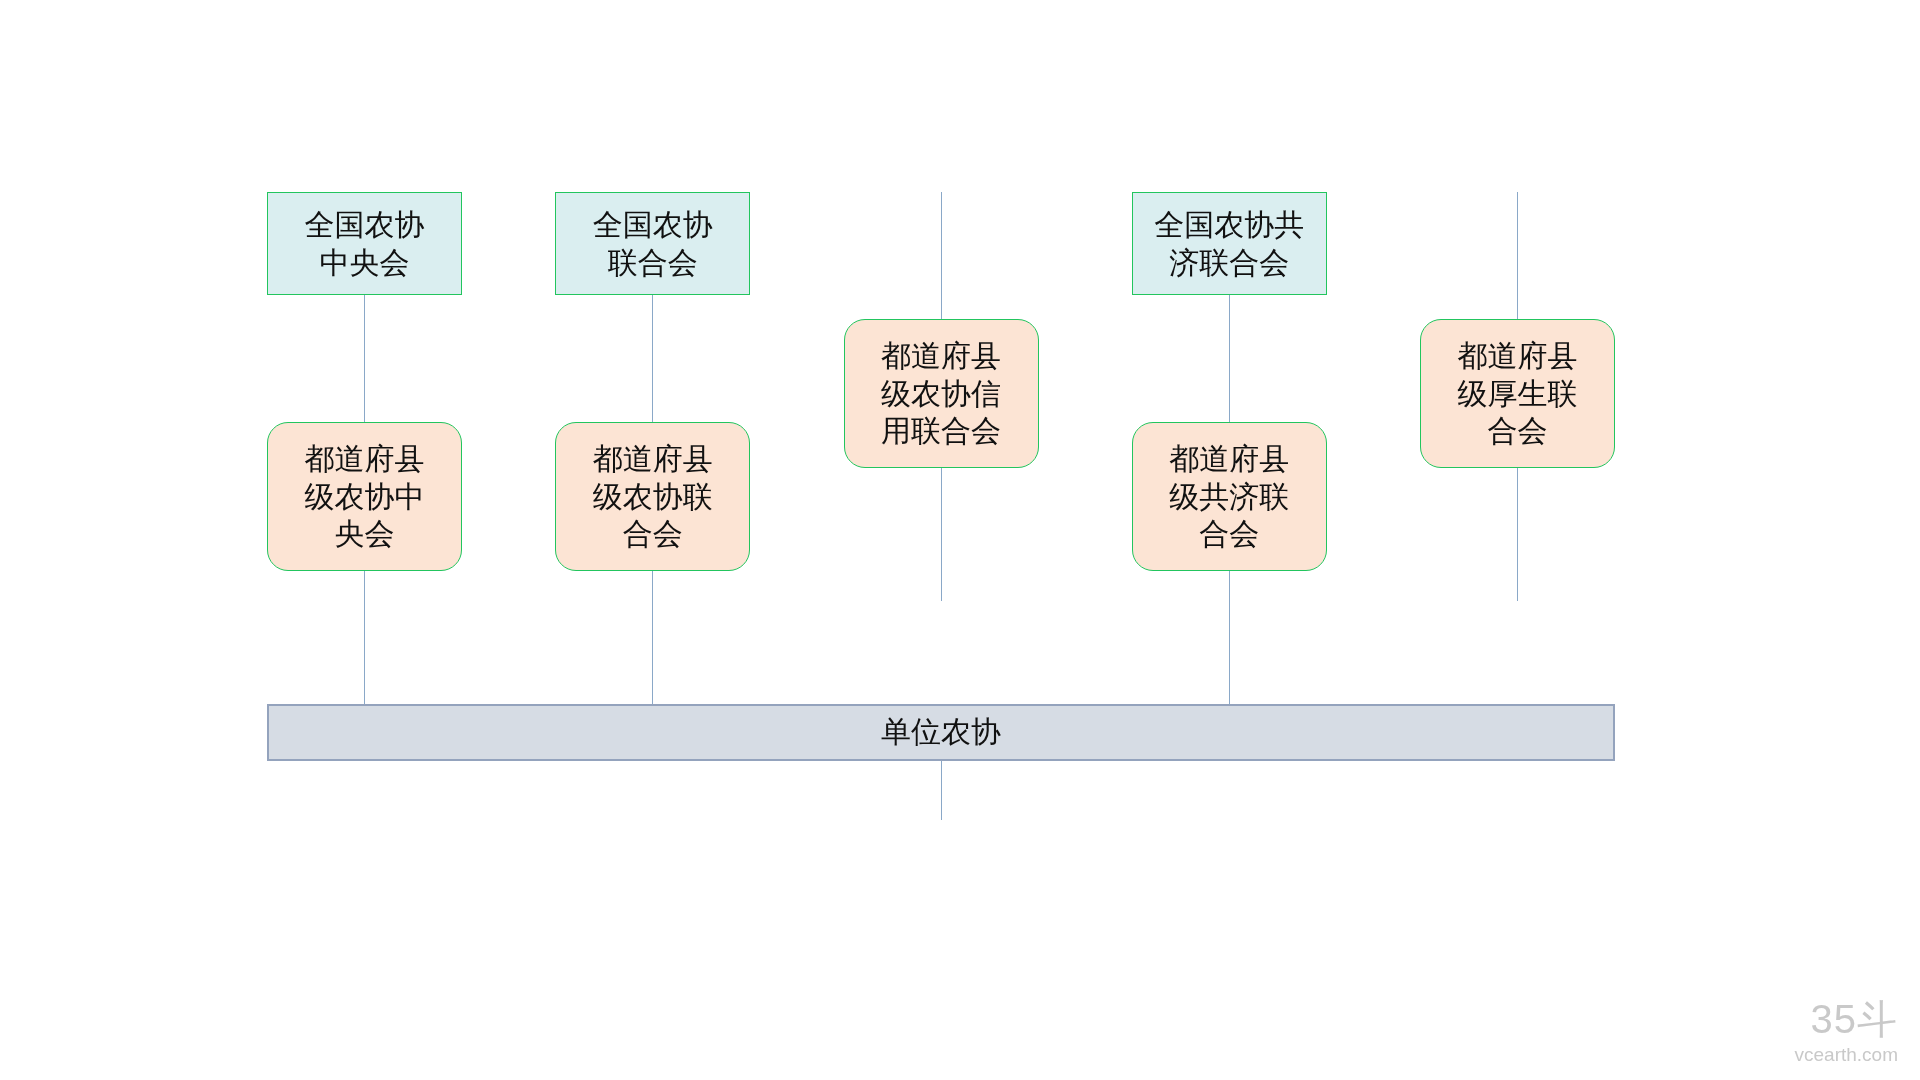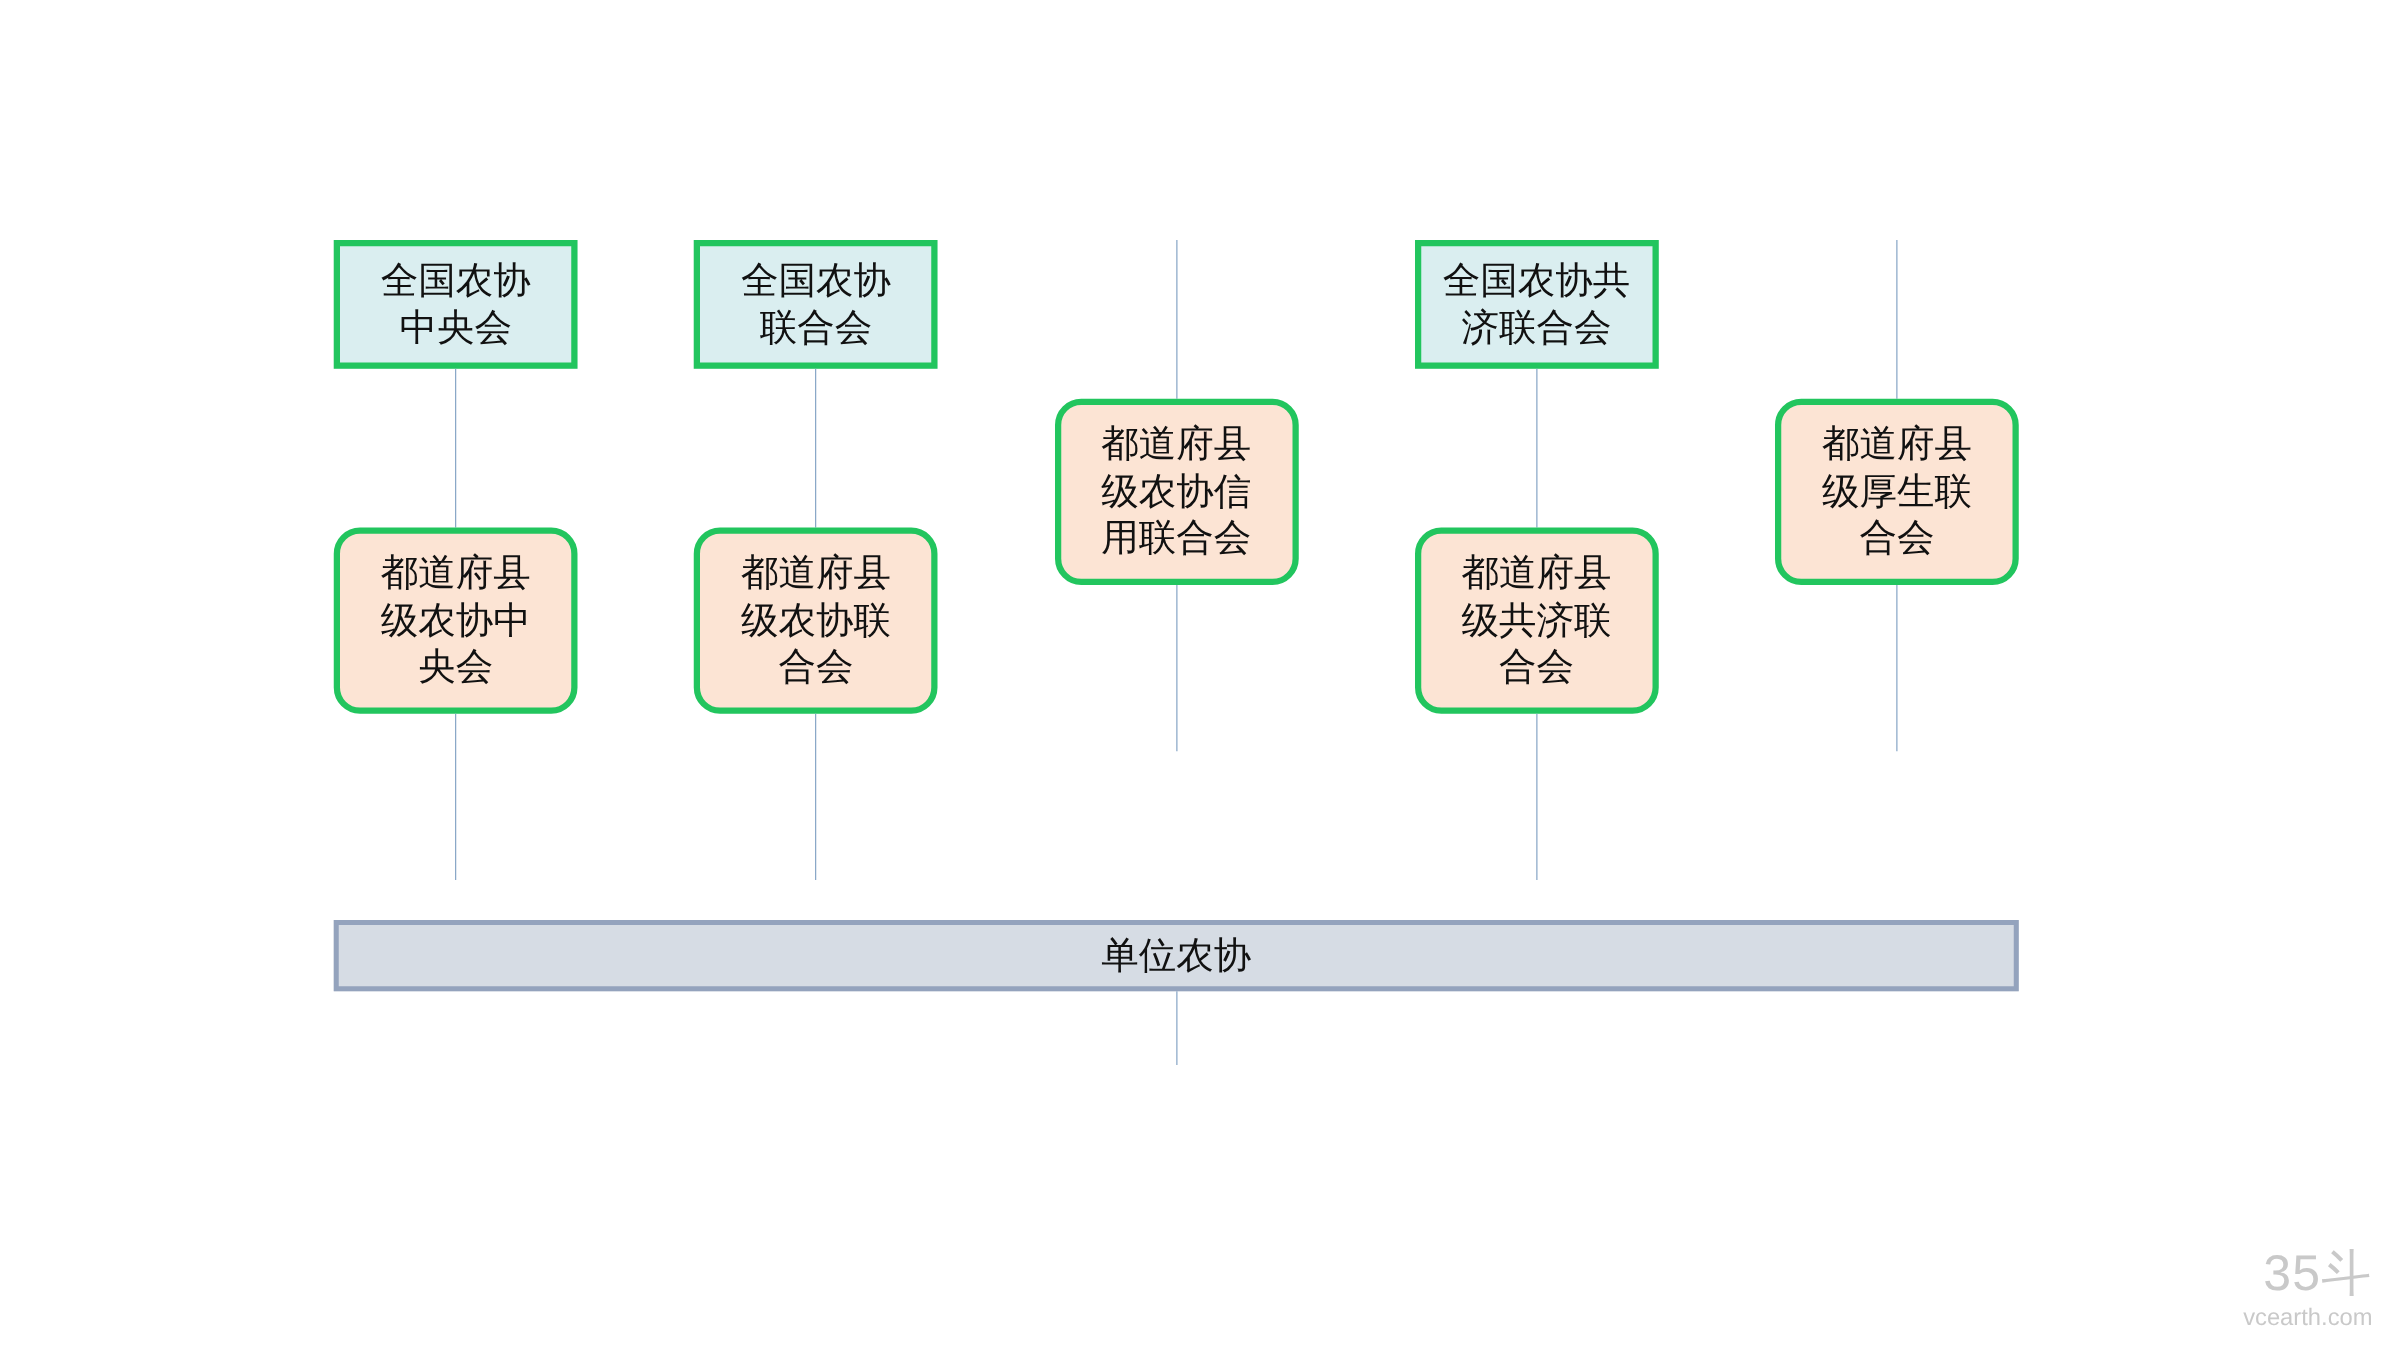--- a/index.html
+++ b/index.html
@@ -28,21 +28,21 @@
   }
   .org-column {
     display: flex;
     flex-direction: column;
     align-items: center;
     width: 195px;
   }
   .box {
     box-sizing: border-box;
     width: 195px;
-    border: 5px solid #22c55e;
+    border: 1px solid #22c55e;
     display: flex;
     align-items: center;
     justify-content: center;
     text-align: center;
     font-size: 30px;
     line-height: 1.25;
     color: #111111;
     white-space: pre-line;
   }
   .box-top {
@@ -57,28 +57,27 @@
   .vline {
     width: 1px;
     background: #8aa8c8;
   }
   .vline-1 { height: 127px; }
   .vline-2 { height: 133px; }
   .vline-3 { height: 59px; margin: 0 auto; }
   .bar {
     box-sizing: border-box;
     width: 100%;
-    border: 4px solid #d946ef;
+    border: 2px solid #d946ef;
     display: flex;
     align-items: center;
     justify-content: center;
     text-align: left;
     font-size: 30px;
     color: #111111;
-    margin-top: 32px;
   }
   .bar-unit {
     height: 57px;
     background: #d6dce4;
     border-color: #94a3bd;
   }
   .bar-member {
     height: 56px;
     background: #e2efd9;
     border-color: #9cb89c;

